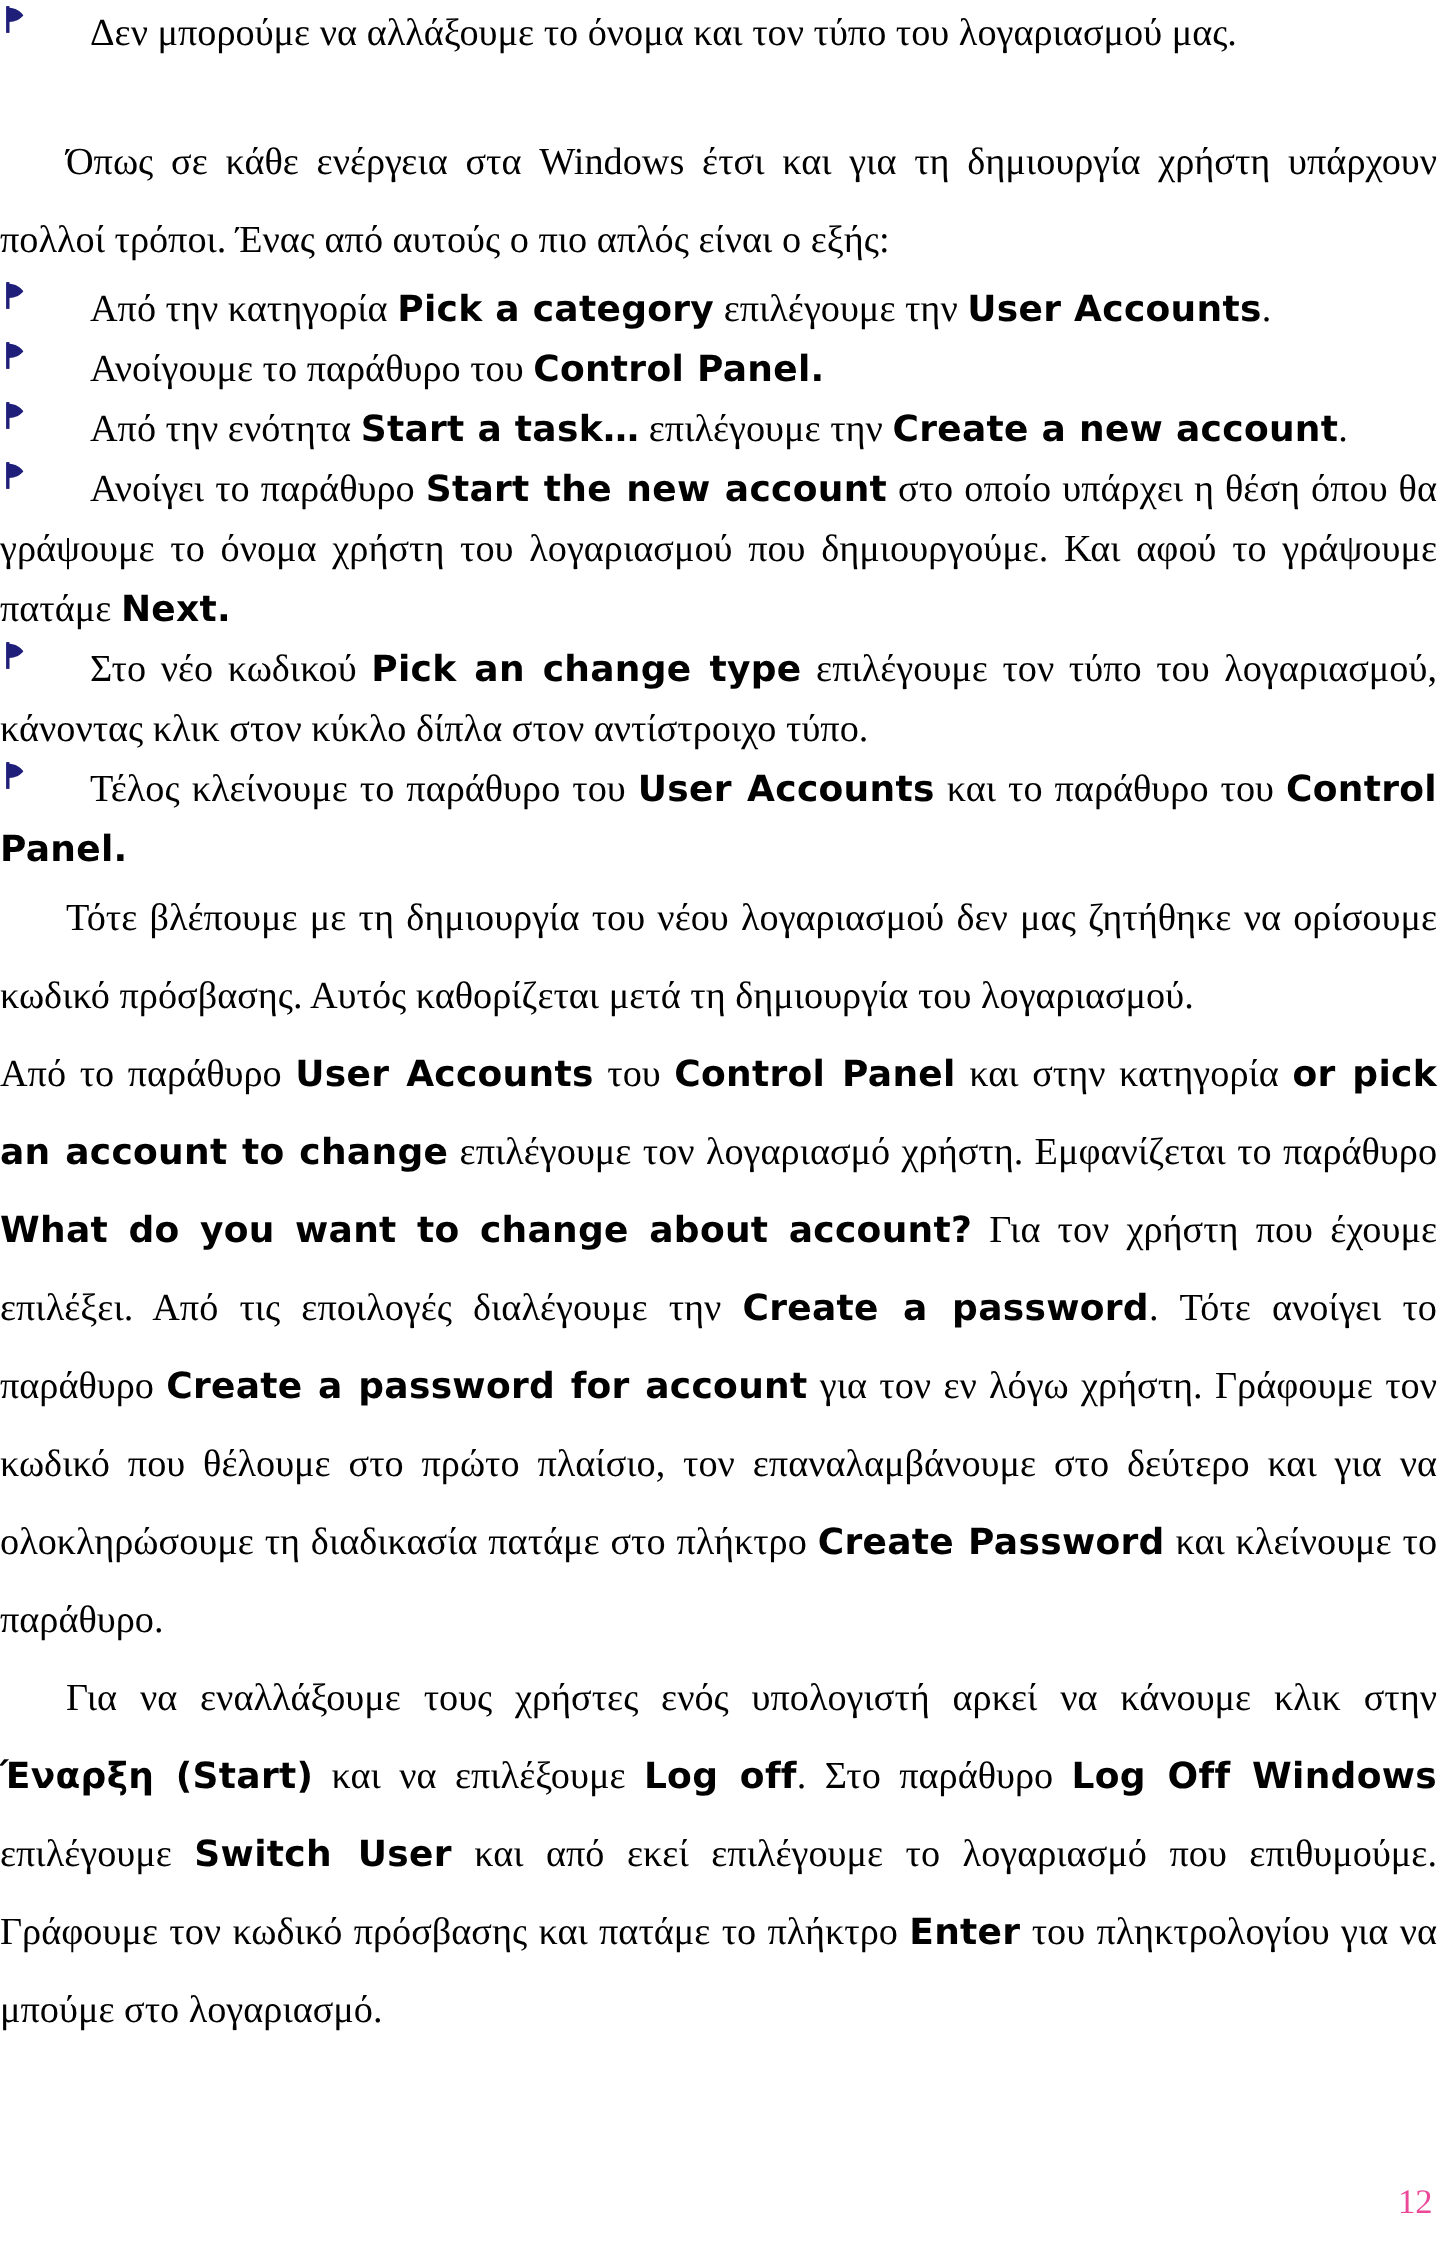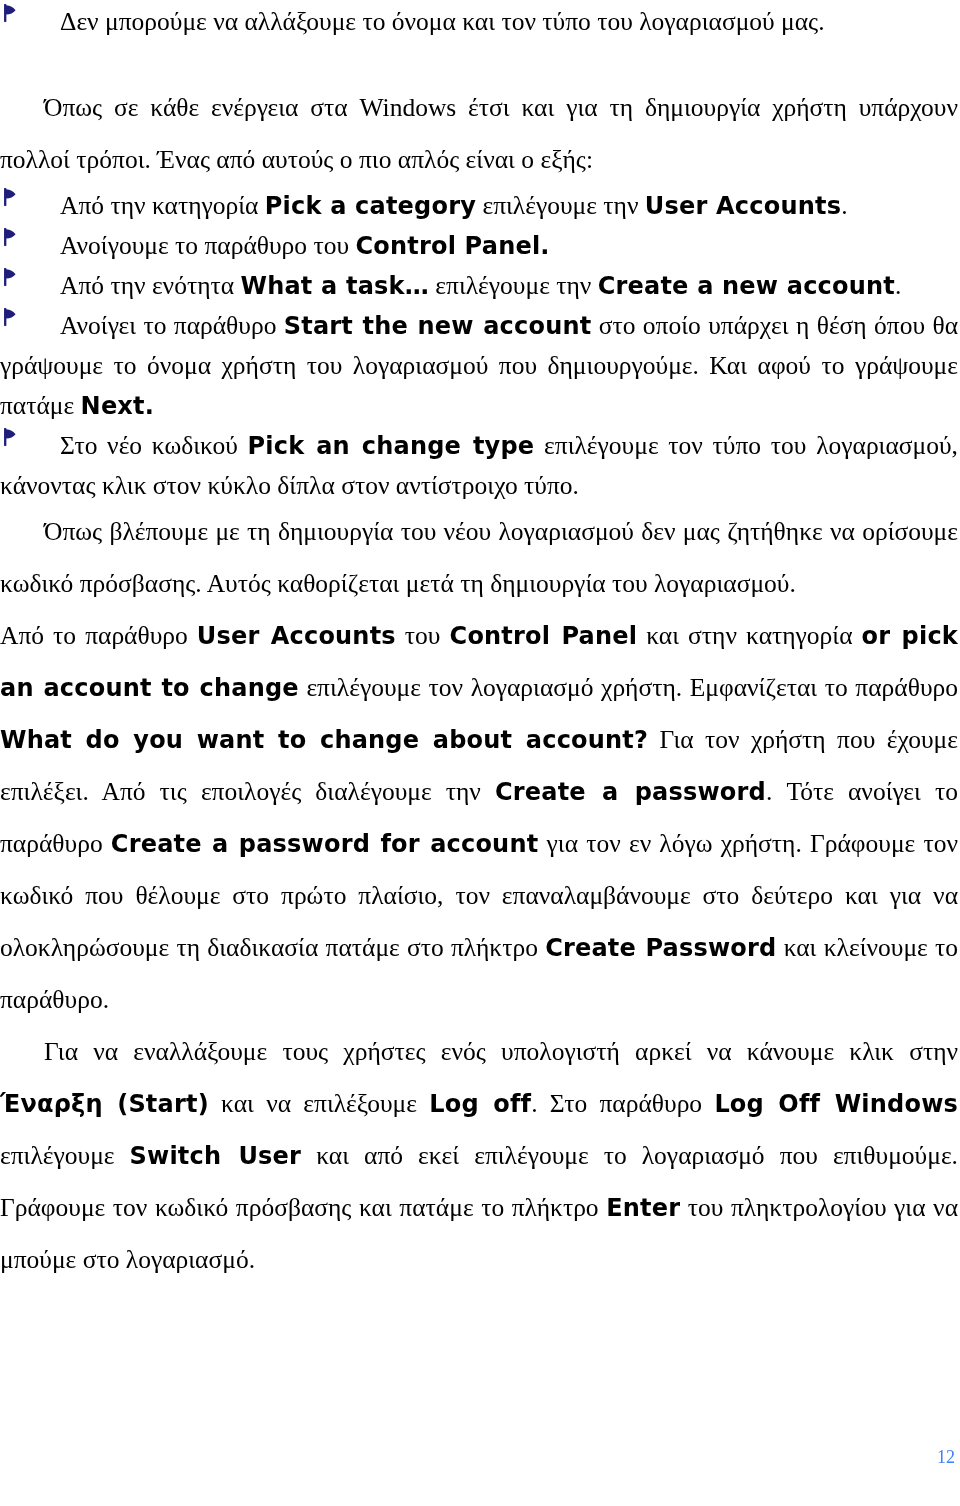--- a/index.html
+++ b/index.html
@@ -90,25 +90,25 @@
   
   .para:last-child,
   .bullet-body {
     
   }
 
   
   .page-number {
     position: absolute;
     right: 5px;
-    bottom: 40px;
+    bottom: 27px;
     font-family: "Liberation Serif", "DejaVu Serif", serif;
-    font-size: 18px;
+    font-size: 23px;
     line-height: 1;
-    color: #3b82f6;
+    color: #ec4899;
   }
 </style>
 </head>
 <body>
 
 <div class="page">
   <div class="content" id="content-root">
       <div class="bullet-item">
         <span class="bullet-icon"><svg viewBox="0 0 18 22" width="18" height="22" aria-hidden="true">
             <path d="M3.2 2.2 L3.2 19.8 L5.2 19.8 L5.2 12.6 C9.2 12.6 12.4 11.0 14.6 8.2 C12.4 5.2 9.2 3.4 5.2 3.2 L5.2 2.2 Z" fill="#1F1F7A"></path>
@@ -130,35 +130,42 @@
             <path d="M3.2 2.2 L3.2 19.8 L5.2 19.8 L5.2 12.6 C9.2 12.6 12.4 11.0 14.6 8.2 C12.4 5.2 9.2 3.4 5.2 3.2 L5.2 2.2 Z" fill="#1F1F7A"></path>
             <path d="M3.2 2.2 L5.2 2.2 L5.2 19.8 L3.2 19.8 Z" fill="#1F1F7A"></path>
           </svg></span>
         <span class="bullet-body"><span class="gr">Ανοίγουμε το παράθυρο του </span><span class="ui">Control Panel.</span></span>
       </div>
       <div class="bullet-item">
         <span class="bullet-icon"><svg viewBox="0 0 18 22" width="18" height="22" aria-hidden="true">
             <path d="M3.2 2.2 L3.2 19.8 L5.2 19.8 L5.2 12.6 C9.2 12.6 12.4 11.0 14.6 8.2 C12.4 5.2 9.2 3.4 5.2 3.2 L5.2 2.2 Z" fill="#1F1F7A"></path>
             <path d="M3.2 2.2 L5.2 2.2 L5.2 19.8 L3.2 19.8 Z" fill="#1F1F7A"></path>
           </svg></span>
-        <span class="bullet-body"><span class="gr">Από την ενότητα </span><span class="ui">What a task…</span><span class="gr"> επιλέγουμε την </span><span class="ui">Create a new account</span><span class="gr">.</span></span>
+        <span class="bullet-body"><span class="gr">Από την ενότητα </span><span class="ui">Start a task…</span><span class="gr"> επιλέγουμε την </span><span class="ui">Create a new account</span><span class="gr">.</span></span>
       </div>
       <div class="bullet-item">
         <span class="bullet-icon"><svg viewBox="0 0 18 22" width="18" height="22" aria-hidden="true">
             <path d="M3.2 2.2 L3.2 19.8 L5.2 19.8 L5.2 12.6 C9.2 12.6 12.4 11.0 14.6 8.2 C12.4 5.2 9.2 3.4 5.2 3.2 L5.2 2.2 Z" fill="#1F1F7A"></path>
             <path d="M3.2 2.2 L5.2 2.2 L5.2 19.8 L3.2 19.8 Z" fill="#1F1F7A"></path>
           </svg></span>
         <span class="bullet-body"><span class="gr">Ανοίγει το παράθυρο </span><span class="ui">Start the new account</span><span class="gr"> στο οποίο υπάρχει η θέση όπου θα γράψουμε το όνομα χρήστη του λογαριασμού που δημιουργούμε. Και αφού το γράψουμε πατάμε </span><span class="ui">Next.</span></span>
       </div>
       <div class="bullet-item">
         <span class="bullet-icon"><svg viewBox="0 0 18 22" width="18" height="22" aria-hidden="true">
             <path d="M3.2 2.2 L3.2 19.8 L5.2 19.8 L5.2 12.6 C9.2 12.6 12.4 11.0 14.6 8.2 C12.4 5.2 9.2 3.4 5.2 3.2 L5.2 2.2 Z" fill="#1F1F7A"></path>
             <path d="M3.2 2.2 L5.2 2.2 L5.2 19.8 L3.2 19.8 Z" fill="#1F1F7A"></path>
           </svg></span>
         <span class="bullet-body"><span class="gr">Στο νέο κωδικού </span><span class="ui">Pick an change type</span><span class="gr"> επιλέγουμε τον τύπο του λογαριασμού, κάνοντας κλικ στον κύκλο δίπλα στον αντίστροιχο τύπο.</span></span>
       </div>
-      <p class="para indent"><span class="gr">Όπως βλέπουμε με τη δημιουργία του νέου λογαριασμού δεν μας ζητήθηκε να ορίσουμε κωδικό πρόσβασης. Αυτός καθορίζεται μετά τη δημιουργία του λογαριασμού.</span></p>
+      <div class="bullet-item">
+        <span class="bullet-icon"><svg viewBox="0 0 18 22" width="18" height="22" aria-hidden="true">
+            <path d="M3.2 2.2 L3.2 19.8 L5.2 19.8 L5.2 12.6 C9.2 12.6 12.4 11.0 14.6 8.2 C12.4 5.2 9.2 3.4 5.2 3.2 L5.2 2.2 Z" fill="#1F1F7A"></path>
+            <path d="M3.2 2.2 L5.2 2.2 L5.2 19.8 L3.2 19.8 Z" fill="#1F1F7A"></path>
+          </svg></span>
+        <span class="bullet-body"><span class="gr">Τέλος κλείνουμε το παράθυρο του </span><span class="ui">User Accounts</span><span class="gr"> και το παράθυρο του </span><span class="ui">Control Panel.</span></span>
+      </div>
+      <p class="para indent"><span class="gr">Τότε βλέπουμε με τη δημιουργία του νέου λογαριασμού δεν μας ζητήθηκε να ορίσουμε κωδικό πρόσβασης. Αυτός καθορίζεται μετά τη δημιουργία του λογαριασμού.</span></p>
       <p class="para"><span class="gr">Από το παράθυρο </span><span class="ui">User Accounts</span><span class="gr"> του </span><span class="ui">Control Panel</span><span class="gr"> και στην κατηγορία  </span><span class="ui">or pick an account to change</span><span class="gr"> επιλέγουμε τον λογαριασμό χρήστη. Εμφανίζεται το παράθυρο </span><span class="ui">What do you want to change about account?</span><span class="gr"> Για τον χρήστη που έχουμε επιλέξει. Από τις εποιλογές διαλέγουμε την </span><span class="ui">Create a password</span><span class="gr">. Τότε ανοίγει το παράθυρο </span><span class="ui">Create a password for account</span><span class="gr"> για τον εν λόγω χρήστη. Γράφουμε τον κωδικό που θέλουμε στο πρώτο πλαίσιο, τον επαναλαμβάνουμε στο δεύτερο και για να ολοκληρώσουμε τη διαδικασία πατάμε στο πλήκτρο </span><span class="ui">Create Password</span><span class="gr"> και κλείνουμε το παράθυρο.</span></p>
       <p class="para indent"><span class="gr">Για να εναλλάξουμε τους χρήστες ενός υπολογιστή αρκεί να κάνουμε κλικ στην </span><span class="ui">Έναρξη (Start)</span><span class="gr"> και να επιλέξουμε </span><span class="ui">Log off</span><span class="gr">. Στο παράθυρο </span><span class="ui">Log Off Windows</span><span class="gr"> επιλέγουμε </span><span class="ui">Switch User</span><span class="gr"> και από εκεί επιλέγουμε το λογαριασμό που επιθυμούμε. Γράφουμε τον κωδικό πρόσβασης και πατάμε το πλήκτρο </span><span class="ui">Enter</span><span class="gr"> του πληκτρολογίου για να μπούμε στο λογαριασμό.</span></p>
     </div>
 
   <div class="page-number">12</div>
 </div>
 
 </body></html>

